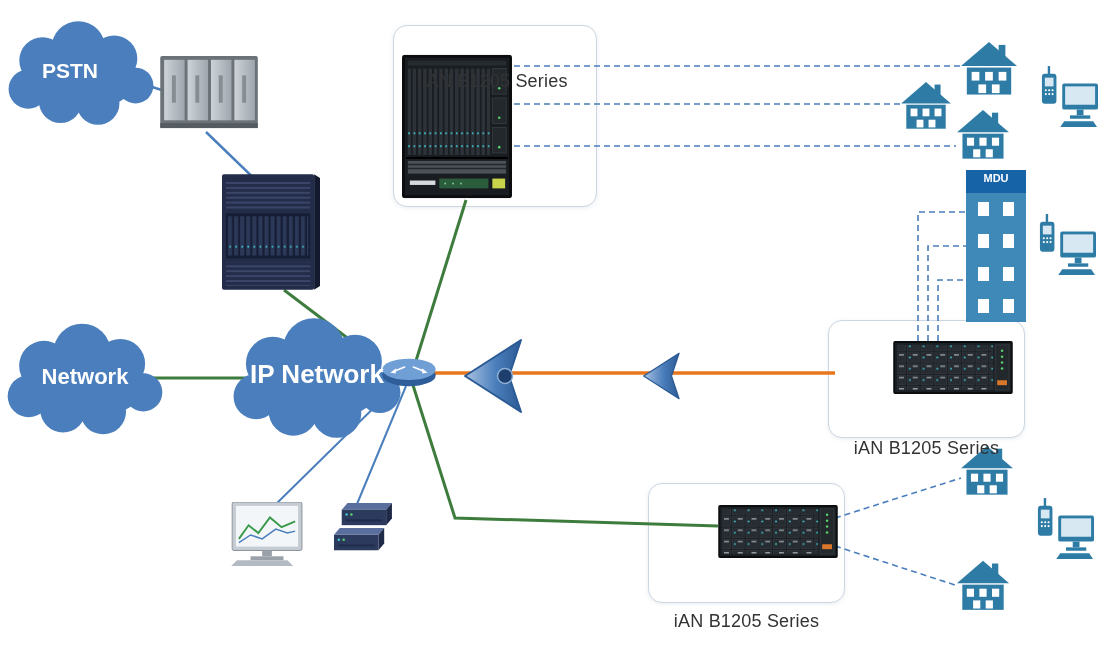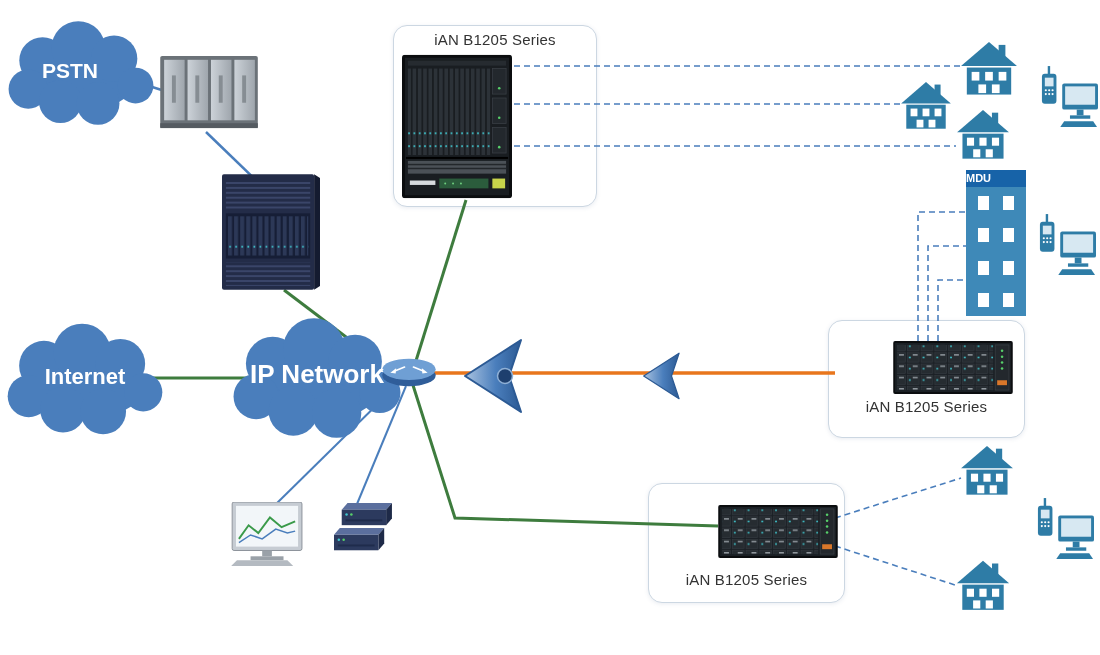--- a/index.html
+++ b/index.html
@@ -3,24 +3,24 @@
 <meta charset="utf-8">
 <style>
   * { margin:0; padding:0; box-sizing:border-box; }
   html,body { background:#ffffff; font-family:"Liberation Sans", sans-serif; }
   .canvas { position:relative; width:1100px; height:655px; background:#ffffff; overflow:hidden; }
   .device-box { position:absolute; background:#ffffff; border:1.5px solid #ccd7e2; border-radius:14px;
                 box-shadow:0 1px 4px rgba(70,100,140,0.12); z-index:0; }
   .lines-layer { position:absolute; left:0; top:0; z-index:1; pointer-events:none; }
   .node { position:absolute; z-index:2; }
   .cloud-label { position:absolute; z-index:3; color:#ffffff; font-weight:bold; text-align:center; }
-  .panel-label { position:absolute; z-index:3; color:#333333; font-size:15px; text-align:center; letter-spacing:0.2px; }
+  .panel-label { position:absolute; z-index:3; color:#333333; font-size:18px; text-align:center; letter-spacing:0.2px;margin-top:40px; }
   .mdu { position:absolute; z-index:2; width:60px; }
-  .mdu-header { height:17px; background:#1763a8; color:#ffffff; font-size:11px; font-weight:bold;
-                line-height:17px; }
+  .mdu-header { height:23px; background:#1763a8; color:#ffffff; font-size:11px; font-weight:bold;
+                text-align:center; line-height:17px; }
   .mdu-body { height:129px; background:#3e89b8; display:grid; grid-template-columns:1fr 1fr;
               grid-template-rows:repeat(4,14px); align-content:space-between; column-gap:14px; padding:9px 12px; }
   .mdu-window { background:#ffffff; }
 </style>
 </head>
 <body>
 
 <div class="canvas">
 
   <svg width="0" height="0" style="position:absolute" aria-hidden="true">
@@ -239,21 +239,21 @@
   </svg>
 
   <svg class="node" style="left:5px;top:8px" width="152" height="130">
       <use href="#sym-cloud"></use>
     </svg>
   <div class="cloud-label" style="left:5px;top:59px;width:130px;font-size:21px">PSTN</div>
 
   <svg class="node" style="left:2px;top:316px" width="166" height="126">
       <use href="#sym-cloud"></use>
     </svg>
-  <div class="cloud-label" style="left:2px;top:364px;width:166px;font-size:22px">Internet</div>
+  <div class="cloud-label" style="left:2px;top:364px;width:166px;font-size:22px">Network</div>
 
   <svg class="node" style="left:226px;top:310px" width="182" height="136">
       <use href="#sym-cloud"></use>
     </svg>
   <div class="cloud-label" style="left:226px;top:359px;width:182px;font-size:26px">IP Network</div>
 
   <svg class="node" style="left:158px;top:52px" width="104" height="80" viewBox="0 0 106 82">
       <use href="#sym-cabinet"></use>
     </svg>
   <svg class="node" style="left:222px;top:172px" width="98" height="120" viewBox="0 0 100 122">

